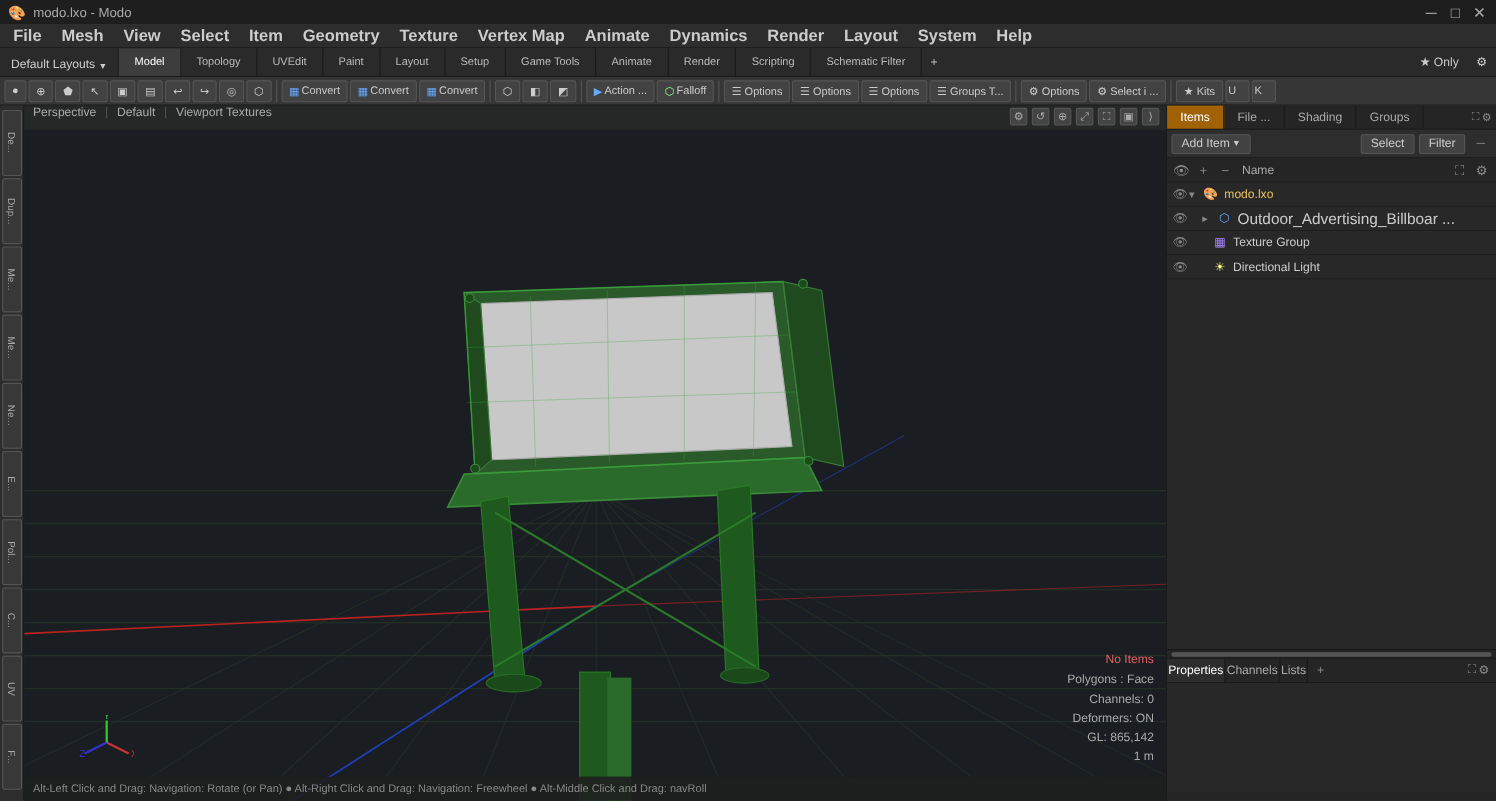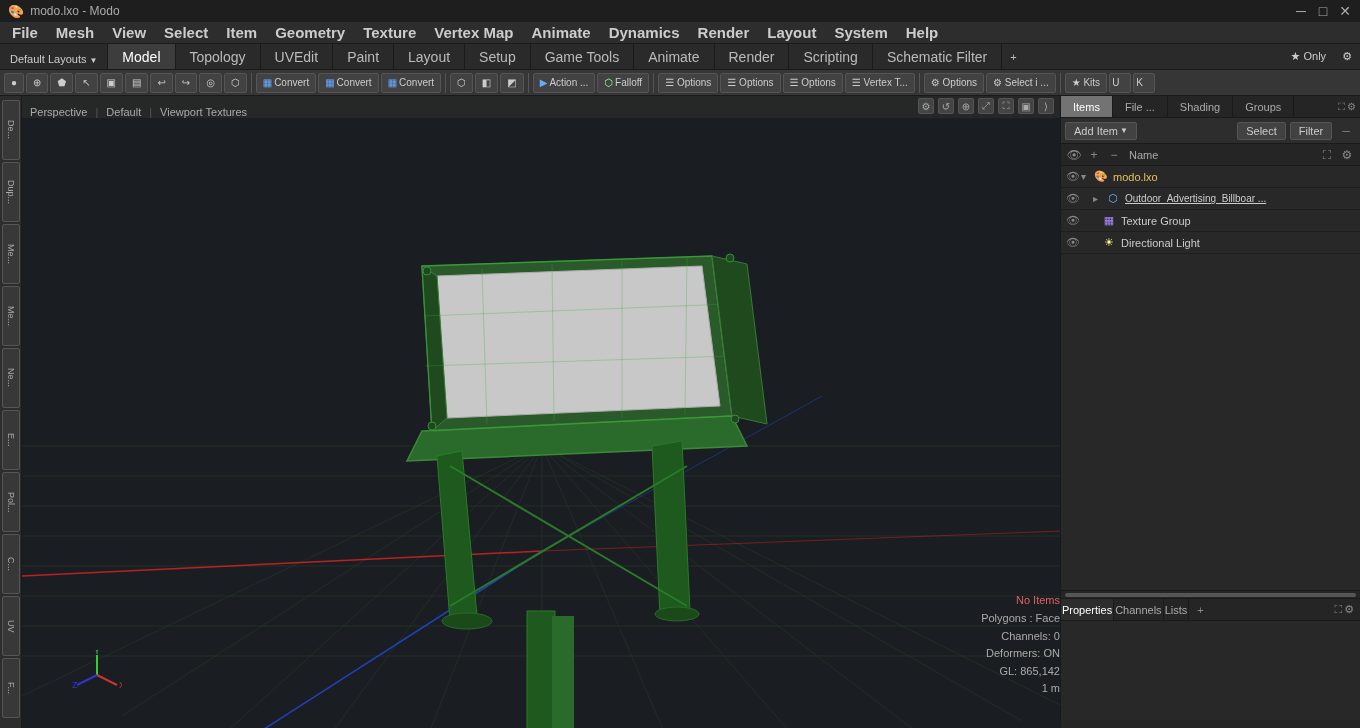--- a/index.html
+++ b/index.html
@@ -20,21 +20,21 @@
       border-bottom: 1px solid #1a1a1a;
     }
     .menu-item { padding: 2px 8px; color: #ccc; cursor: pointer; font-size: 15px; white-space: nowrap; font-weight: bold; }
 
     
     #tabsbar {
       height: 26px; background: #2a2a2a; display: flex; align-items: center; border-bottom: 1px solid #1a1a1a;
     }
     .tab-spacer { flex: 1; }
     .tab-item {
-      padding: 4px 14px; color: #bbb; cursor: pointer; font-size: 14px; white-space: nowrap;
+      padding: 4px 14px; color: #bbb; cursor: pointer; font-size: 10px; white-space: nowrap;
       border-right: 1px solid #1a1a1a; height: 100%; display: flex; align-items: center;
     }
     .tab-item.active { background: #3d3d3d; color: #fff; }
     .tab-plus { padding: 4px 8px; color: #bbb; cursor: pointer; }
     .tab-layouts { padding: 4px 10px; color: #ccc; font-size: 11px; border-right: 1px solid #1a1a1a; height: 100%; display: flex; align-items: flex-end; }
     .tab-star { padding: 4px 8px; color: #ccc; }
     .tab-gear { padding: 4px 8px; color: #ccc; cursor: pointer; }
 
     
     #toolbar {
@@ -64,38 +64,38 @@
       writing-mode: vertical-rl; text-orientation: mixed; border-radius: 2px;
       white-space: nowrap;
     }
 
     
     #viewport {
       flex: 1; background: #1e1e1e; position: relative; overflow: hidden;
     }
     .viewport-header {
       position: absolute; top: 0; left: 0; right: 0; height: 22px;
-      background: rgba(40,40,40,0.9); display: flex; align-items: flex-end; gap: 8px; padding: 0 8px;
+      background: rgba(40,40,40,0.9); display: flex; align-items: flex-start; gap: 8px; padding: 0 8px;
       z-index: 10;
     }
     .vp-label { color: #aaa; font-size: 11px; }
     .vp-controls { position: absolute; top: 0; right: 0; display: flex; gap: 4px; padding: 2px 6px; }
     .vp-ctrl-btn { width: 16px; height: 16px; background: #444; border: 1px solid #555; border-radius: 2px; cursor: pointer; display: flex; align-items: center; justify-content: center; color: #aaa; font-size: 10px; }
     .grid-svg { position: absolute; top: 0; left: 0; width: 100%; height: 100%; }
 
     
     #statusbar {
       position: absolute; bottom: 0; left: 0; right: 0; height: 22px;
       background: rgba(30,30,30,0.9); display: flex; align-items: center; padding: 0 8px;
       font-size: 10px; color: #888; z-index: 10;
     }
 
     
     .viewport-info {
-      position: absolute; bottom: 30px; right: 0; text-align: right; font-size: 11px; color: #aaa; line-height: 1.6;
+      position: absolute; bottom: 30px; right: 11px; text-align: right; font-size: 11px; color: #aaa; line-height: 1.6;
     }
     .info-no-items { color: #e06060; }
 
     
     .axes-widget {
       position: absolute; bottom: 28px; left: 50px; width: 50px; height: 50px;
     }
 
     
     #right-panel {
@@ -104,21 +104,21 @@
     }
 
     
     .rp-tabs {
       height: 22px; background: #252525; display: flex; align-items: center; border-bottom: 1px solid #1a1a1a;
     }
     .rp-tab {
       padding: 3px 12px; color: #aaa; cursor: pointer; font-size: 11px; border-right: 1px solid #1a1a1a;
       height: 100%; display: flex; align-items: center;
     }
-    .rp-tab.active { background: #737373; color: #fff; }
+    .rp-tab.active { background: #a16207; color: #fff; }
     .rp-tab-icons { margin-left: auto; display: flex; gap: 2px; padding: 2px 4px; }
     .rp-tab-icon { color: #888; font-size: 10px; cursor: pointer; }
 
     
     .items-header {
       height: 26px; background: #2d2d2d; display: flex; align-items: center; padding: 0 4px; gap: 4px;
       border-bottom: 1px solid #1a1a1a;
     }
     .items-add-btn {
       padding: 2px 8px; background: #424242; border: 1px solid #555; border-radius: 2px;
@@ -257,21 +257,21 @@
   <button class="tool-btn">⬡</button>
   <button class="tool-btn">◧</button>
   <button class="tool-btn">◩</button>
   <div class="tool-sep"></div>
   <button class="tool-btn"><span style="color:#6af;">▶</span> Action ...</button>
   <button class="tool-btn"><span style="color:#8f8;">⬡</span> Falloff</button>
   <div class="tool-sep"></div>
   <button class="tool-btn">☰ Options</button>
   <button class="tool-btn">☰ Options</button>
   <button class="tool-btn">☰ Options</button>
-  <button class="tool-btn">☰ Vertex T...</button>
+  <button class="tool-btn">☰ Groups T...</button>
   <div class="tool-sep"></div>
   <button class="tool-btn">⚙ Options</button>
   <button class="tool-btn">⚙ Select i ...</button>
   <div class="tool-sep"></div>
   <button class="tool-btn">★ Kits</button>
   <button class="tool-btn" style="width:22px; padding:2px;">U</button>
   <button class="tool-btn" style="width:22px; padding:2px;">K</button>
 </div>
 
 <div id="main" style="display:flex; height: calc(728px - 22px - 22px - 26px - 26px);">
@@ -402,20 +402,23 @@
       <svg width="50" height="50" xmlns="http://www.w3.org/2000/svg">
         <line x1="25" y1="25" x2="45" y2="35" stroke="#cc3333" stroke-width="2"></line>
         <text x="47" y="38" fill="#cc3333" font-size="9">X</text>
         <line x1="25" y1="25" x2="25" y2="5" stroke="#33cc33" stroke-width="2"></line>
         <text x="22" y="4" fill="#33cc33" font-size="9">Y</text>
         <line x1="25" y1="25" x2="5" y2="35" stroke="#3333cc" stroke-width="2"></line>
         <text x="0" y="38" fill="#3333cc" font-size="9">Z</text>
       </svg>
     </div>
 
+    <div id="statusbar">
+      <span>Alt-Left Click and Drag: Navigation: Rotate (or Pan) ● Alt-Right Click and Drag: Navigation: Freewheel ● Alt-Middle Click and Drag: navRoll</span>
+    </div>
   </div>
 
   <div id="right-panel">
 
     <div class="rp-tabs">
       <div class="rp-tab active">Items</div>
       <div class="rp-tab">File ...</div>
       <div class="rp-tab">Shading</div>
       <div class="rp-tab">Groups</div>
       <div class="rp-tab-icons">
@@ -460,21 +463,21 @@
       </div>
 
       <div class="tree-item">
         <div class="tree-vis">
           <span style="font-size:11px;">👁</span>
         </div>
         <div class="tree-indent" style="padding-left:12px;">
           <span class="tree-arrow">▸</span>
           <span class="tree-icon" style="color:#6af;">⬡</span>
         </div>
-        <span class="tree-label" style="font-size:10px;text-decoration:underline;">Outdoor_Advertising_Billboar ...</span>
+        <span class="tree-label" style="font-size:14px;">Outdoor_Advertising_Billboar ...</span>
       </div>
 
       <div class="tree-item">
         <div class="tree-vis">
           <span style="font-size:11px;">👁</span>
         </div>
         <div class="tree-indent" style="padding-left:20px;">
           <span class="tree-icon" style="color:#a8f;">▦</span>
         </div>
         <span class="tree-label">Texture Group</span>

